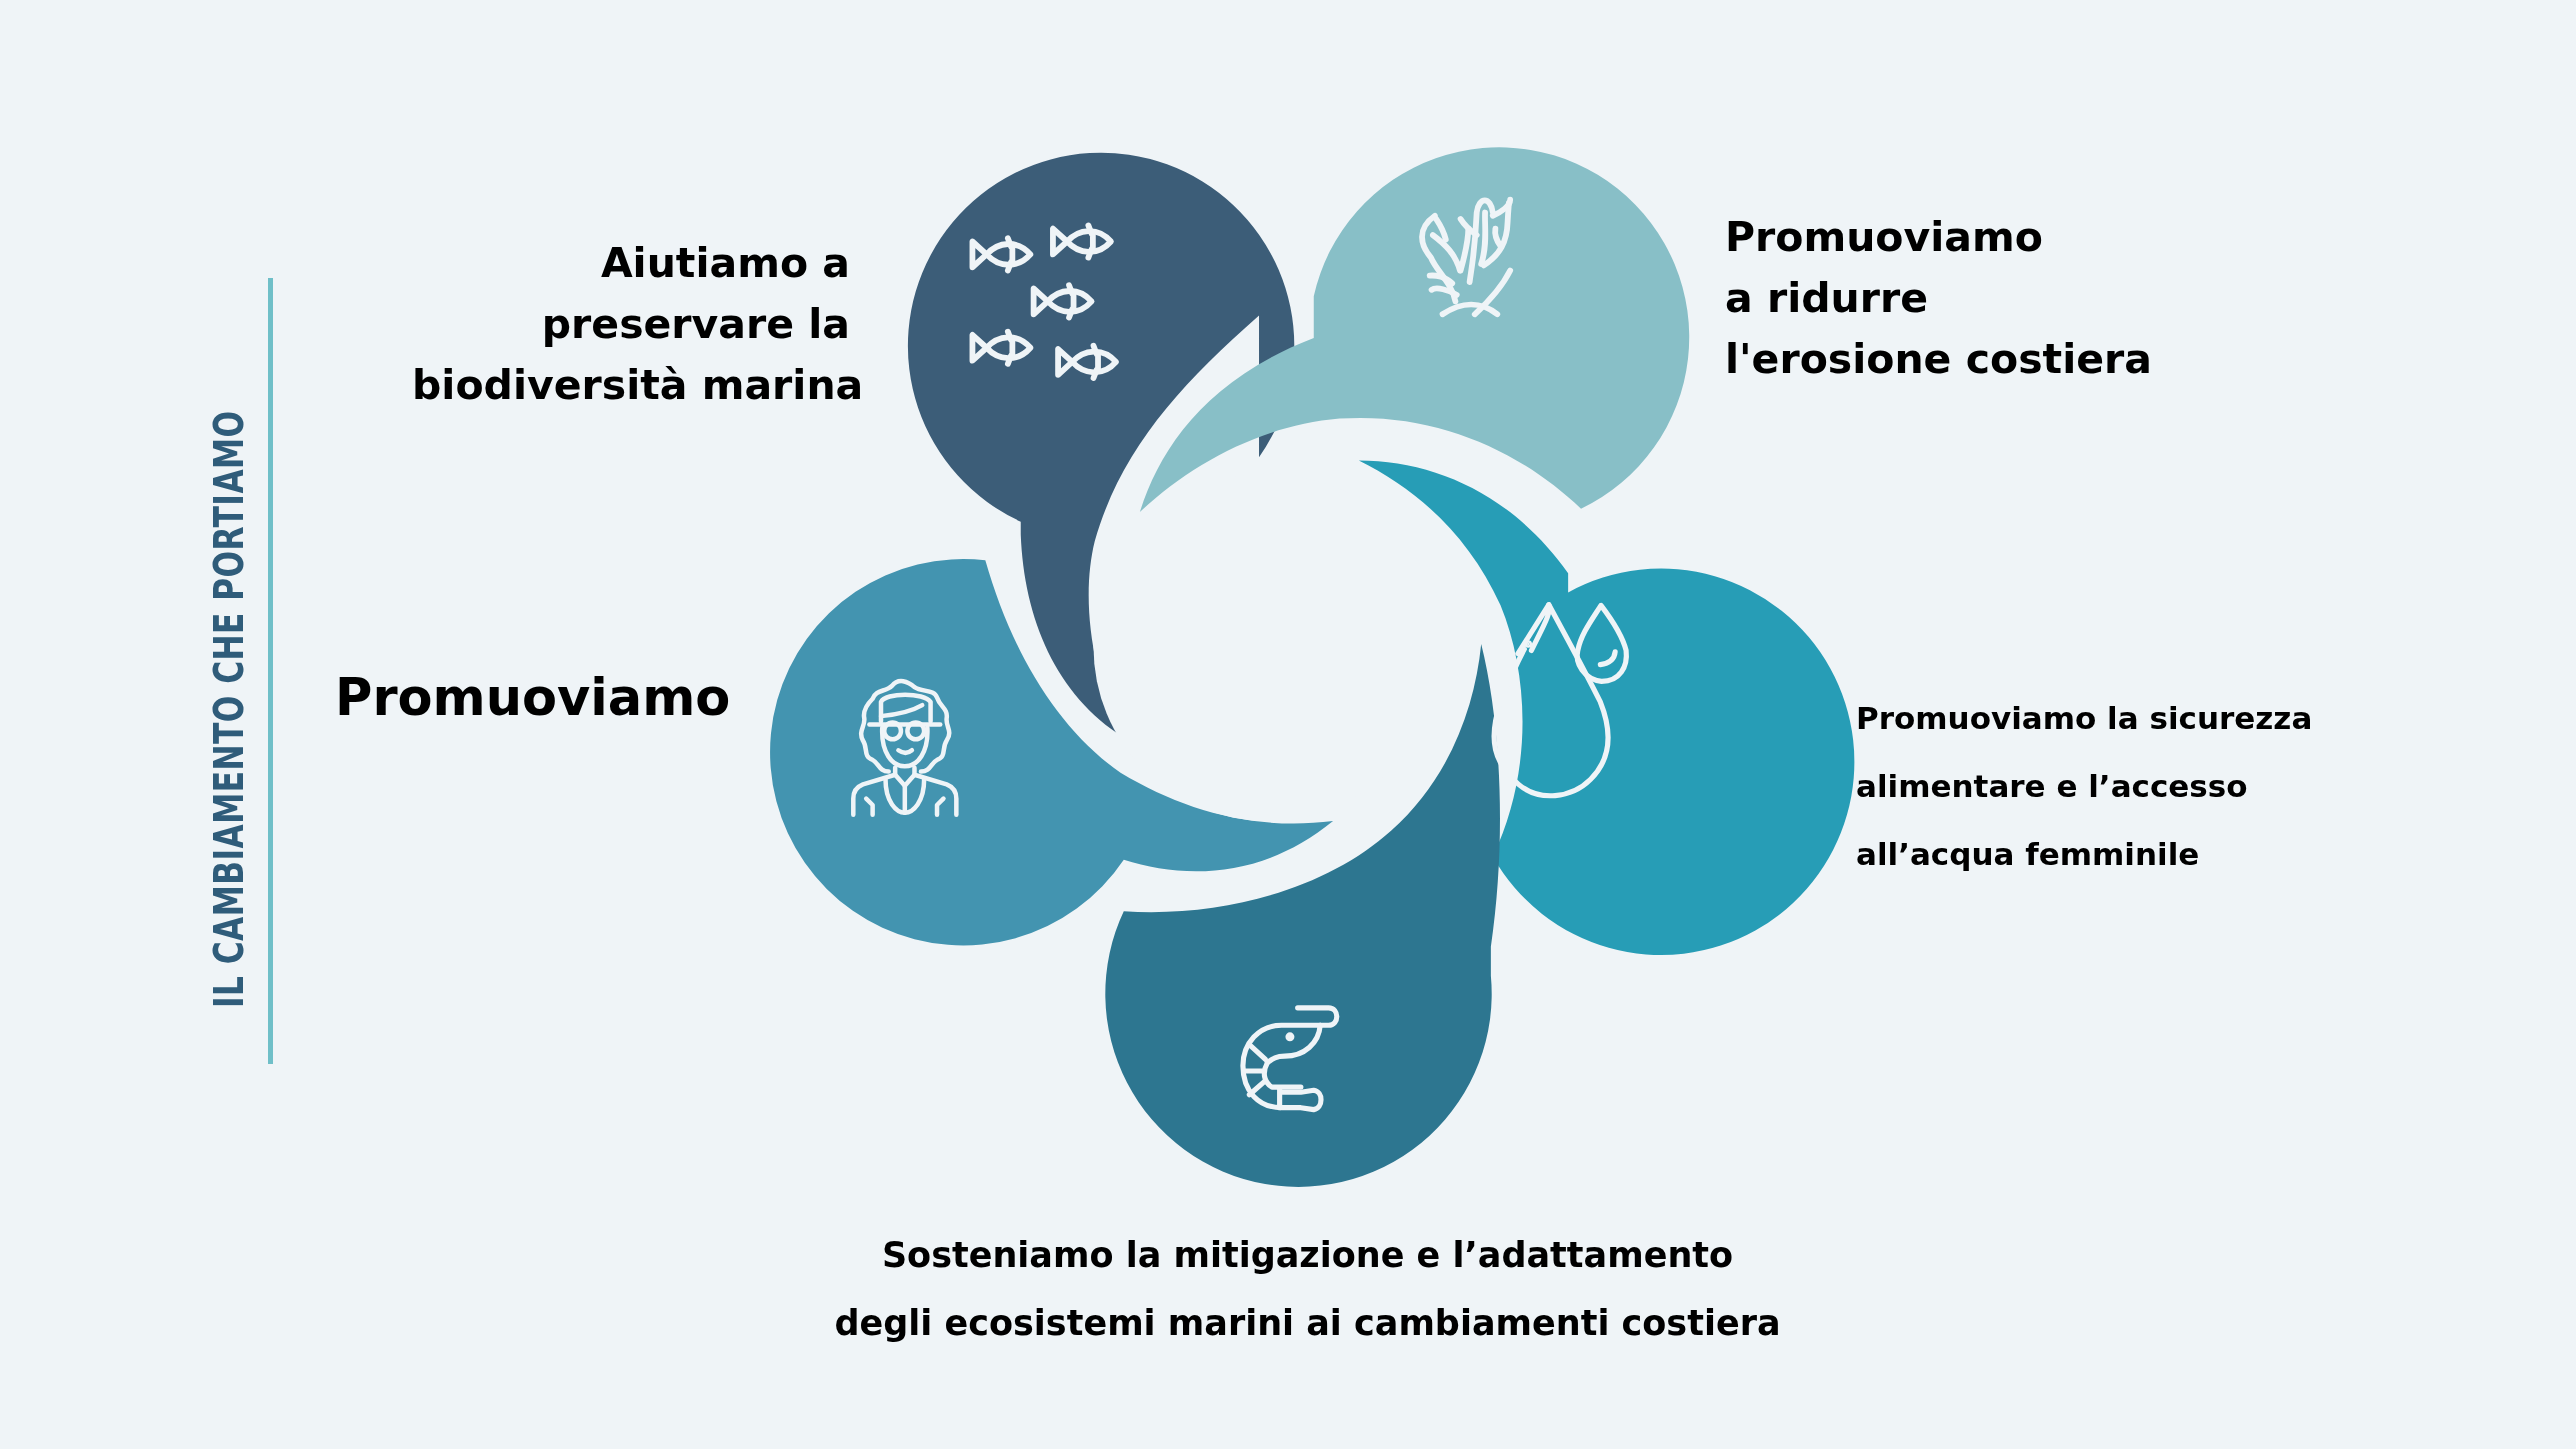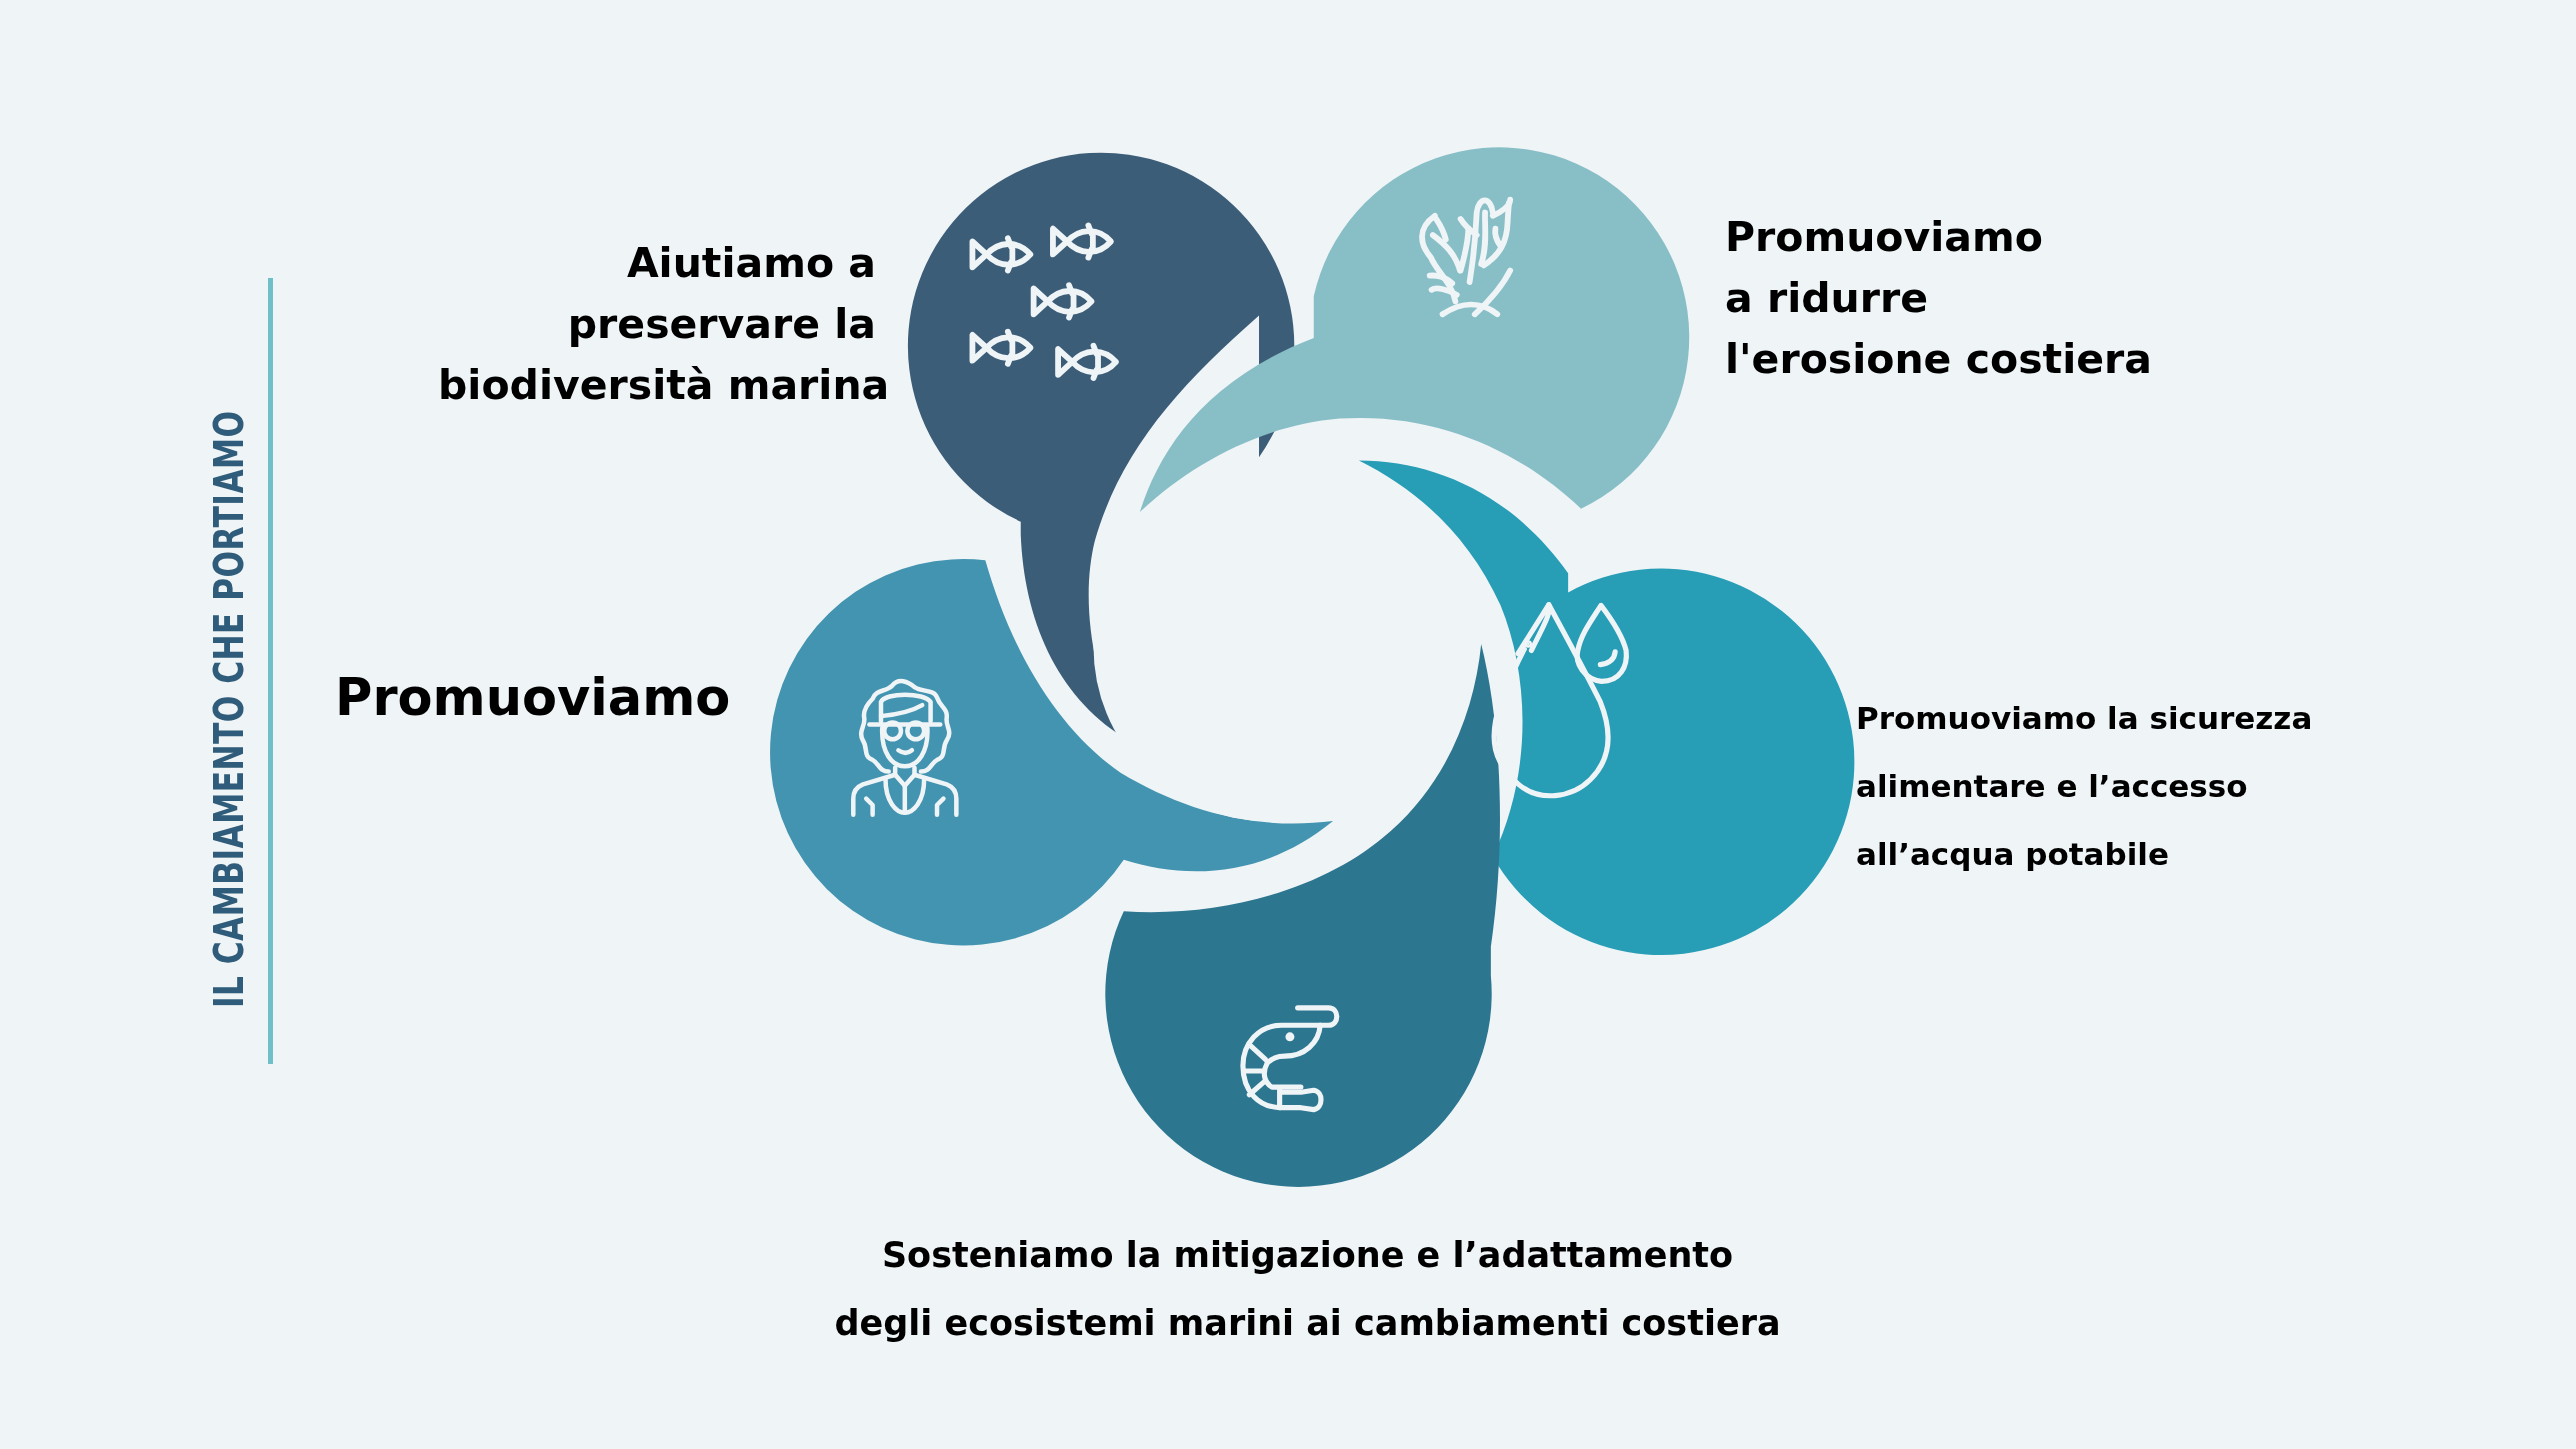--- a/index.html
+++ b/index.html
@@ -177,36 +177,36 @@
     <path d="M1390 1192 L1390 1203 L1340 1218 C1330 1222, 1325 1230, 1325 1240 L1325 1265"></path>
     <path d="M1420 1192 L1420 1203 L1470 1218 C1480 1222, 1485 1230, 1485 1240 L1485 1265"></path>
     <path d="M1390 1203 L1405 1220 L1420 1203"></path>
     <path d="M1375 1210 C1375 1245, 1392 1262, 1405 1262 C1418 1262, 1435 1245, 1435 1210"></path>
     <path d="M1405 1220 L1405 1262"></path>
     <path d="M1345 1240 L1355 1250 L1355 1265"></path>
     <path d="M1465 1240 L1455 1250 L1455 1265"></path>
   </g>
 </svg>
 
-<div class="label right-align" style="left:412px; top:233px; width:438px; font-size:41px; line-height:61px;margin-left:26px;">
+<div class="label right-align" style="left:412px; top:233px; width:438px; font-size:41px; line-height:61px;">
   <span class="line">Aiutiamo a</span>
   <span class="line">preservare la</span>
   <span class="line">biodiversità marina</span>
 </div>
 
 <div class="label" style="left:1725px; top:207px; font-size:41px; line-height:61px;">
   <span class="line">Promuoviamo</span>
   <span class="line">a ridurre</span>
   <span class="line">l'erosione costiera</span>
 </div>
 
 <div class="label" style="left:1856px; top:684px; font-size:31px; line-height:68px;">
   <span class="line">Promuoviamo la sicurezza</span>
   <span class="line">alimentare e l’accesso</span>
-  <span class="line">all’acqua potabile</span>
+  <span class="line">all’acqua femminile</span>
 </div>
 
 <div class="label center-align" style="left:760px; top:1221px; width:1095px; font-size:35px; line-height:68px;">
   <span class="line">Sosteniamo la mitigazione e l’adattamento</span>
   <span class="line">degli ecosistemi marini ai cambiamenti costiera</span>
 </div>
 
 <div class="label right-align" style="left:335px; top:663px; width:380px; font-size:51px; line-height:69px;">
   <span class="line">Promuoviamo</span>
 </div>

